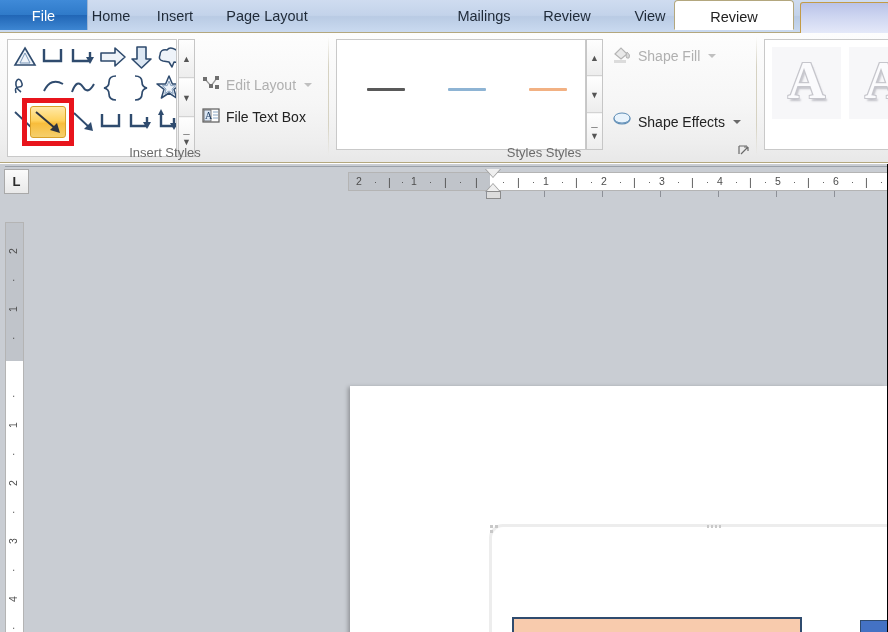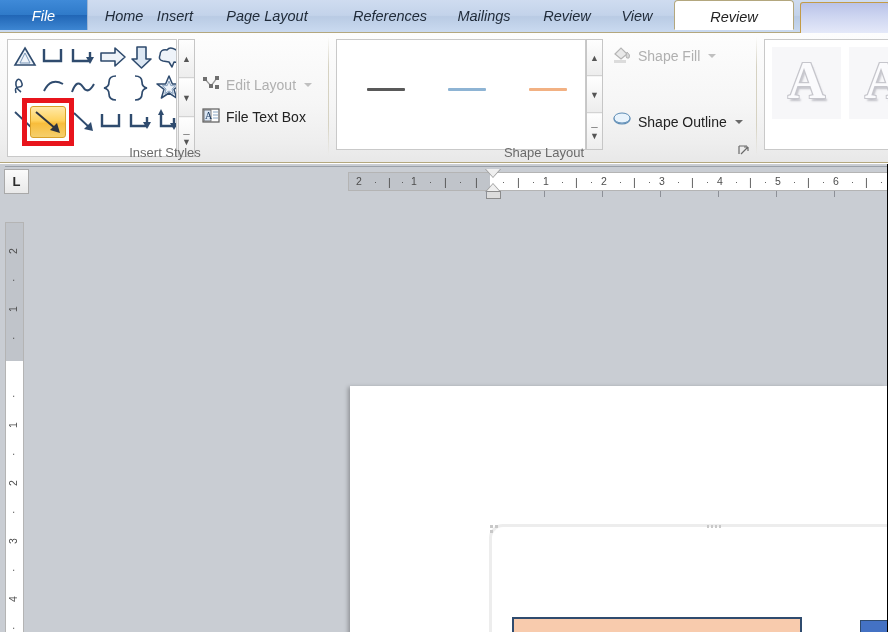--- a/index.html
+++ b/index.html
@@ -9,21 +9,21 @@
     font-size:13px;color:#1c1c1c;background:#ffffff;
     -webkit-font-smoothing:antialiased;
   }
   #app{position:relative;width:888px;height:632px;overflow:hidden;}
 
   
   .tabbar{position:absolute;left:0;top:0;width:888px;height:33px;
     background:linear-gradient(to bottom,#cfdcf0 0%,#c3d3ea 48%,#b9cbe4 52%,#cadaf0 100%);
     border-bottom:1px solid #b3a77e;box-sizing:border-box;}
   .tab{position:absolute;top:0;height:30px;line-height:33px;text-align:center;
-    font-size:14.5px;color:#1f2a38;box-sizing:border-box;cursor:default;font-style:italic;}
+    font-size:14.5px;color:#1f2a38;box-sizing:border-box;cursor:default;}
   .tab.file{background:linear-gradient(to bottom,#3f8ad8 0%,#2f7ac9 50%,#2166b6 51%,#3d86d2 100%);
     color:#fff;border-right:1px solid #9fb6d4;}
   .tab.active{background:#ffffff;border:1px solid #b3a77e;border-bottom:1px solid #fff;
     border-top-left-radius:4px;border-top-right-radius:4px;color:#222;}
   .tab.active::after{content:"";position:absolute;left:0;right:0;bottom:-1px;height:2px;background:#fff;}
   .ctxbox{position:absolute;top:2px;height:31px;
     background:linear-gradient(to bottom,#b9c2e8 0%,#ccd4f0 40%,#e6eaf9 100%);
     border:1px solid #c39b46;border-bottom:none;border-top-left-radius:3px;border-top-right-radius:3px;}
 
   
@@ -92,27 +92,26 @@
   .page{position:absolute;left:350px;top:222px;width:538px;height:410px;background:#fff;
     box-shadow:-3px 0 4px -1px rgba(0,0,0,.28);}
 </style>
 </head>
 <body>
 
 <div id="app">
 
   <div class="tabbar">
     <div class="tab file" style="left:0;width:88px;"><span>File</span></div>
-    <div class="tab" style="left:89px;width:70px;"><span>Home</span></div>
+    <div class="tab" style="left:76px;width:70px;"><span>Home</span></div>
     <div class="tab" style="left:144px;width:62px;"><span>Insert</span></div>
     <div class="tab" style="left:207px;width:120px;"><span>Page Layout</span></div>
-    <div class="tab" style="left:341px;width:98px;"><span>References</span></div>
     <div class="tab" style="left:439px;width:90px;"><span>Mailings</span></div>
     <div class="tab" style="left:529px;width:76px;"><span>Review</span></div>
-    <div class="tab" style="left:605px;width:64px;"><span>View</span></div>
+    <div class="tab" style="left:618px;width:64px;"><span>View</span></div>
     <div class="tab active" style="left:674px;width:120px;"><span>Review</span></div>
     <div class="ctxbox" style="left:800px;width:88px;"></div>
   </div>
 
   <div class="ribbon">
 
     <div class="grp" style="left:0;width:330px;">
 
       <div class="shapesbox">
 
@@ -314,32 +313,32 @@
       </div>
 
 
       <div class="cmdrow" style="left:282px;top:78px;">
         <span>
           <svg width="20" height="18" viewBox="0 0 20 18">
               <ellipse cx="10" cy="8" rx="8" ry="5" fill="#cfe4f6" stroke="#5f8db5" stroke-width="1.2"></ellipse>
               <ellipse cx="10" cy="7" rx="8" ry="5" fill="#e8f3fc" stroke="#5f8db5" stroke-width="1"></ellipse>
             </svg>
         </span>
-        <span class="txt">Shape Outline</span>
+        <span class="txt">Shape Effects</span>
         <span class="caret"></span>
       </div>
 
       <div class="launcher" style="left:408px;top:112px;">
         <svg width="12" height="12" viewBox="0 0 12 12">
             <path d="M1 1 L9 1 M1 1 L1 9" stroke="#6a6a6a" stroke-width="1.2" fill="none"></path>
             <path d="M3 9 L10 2 M10 2 L6 2 M10 2 L10 6" stroke="#6a6a6a" stroke-width="1.2" fill="none"></path>
           </svg>
       </div>
 
-      <div class="glabel" style="left:0;width:428px;">Shape Layout</div>
+      <div class="glabel" style="left:0;width:428px;">Styles Styles</div>
       <div class="gsep" style="left:426px;"></div>
     </div>
 
     <div class="grp" style="left:758px;width:130px;">
       <div class="wabox" style="left:6px;">
         <div class="wacell" style="left:7px;">
           <div class="waA">A</div>
         </div>
         <div class="wacell" style="left:84px;">
           <div class="waA">A</div>

